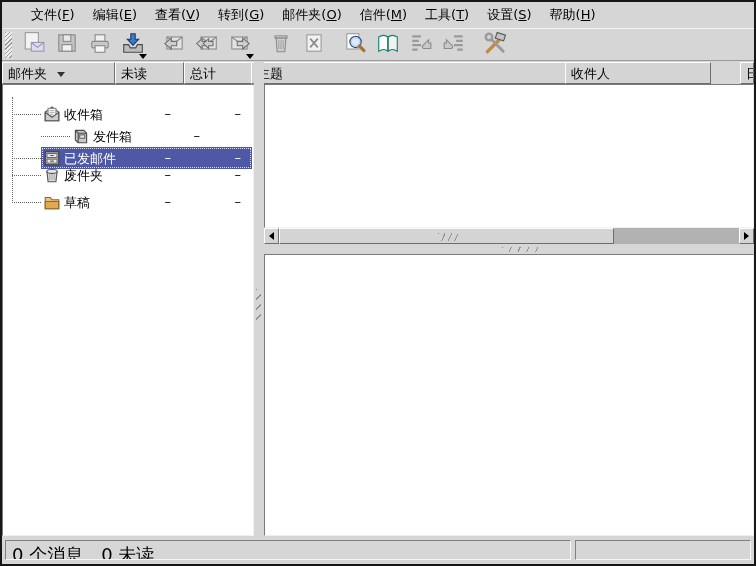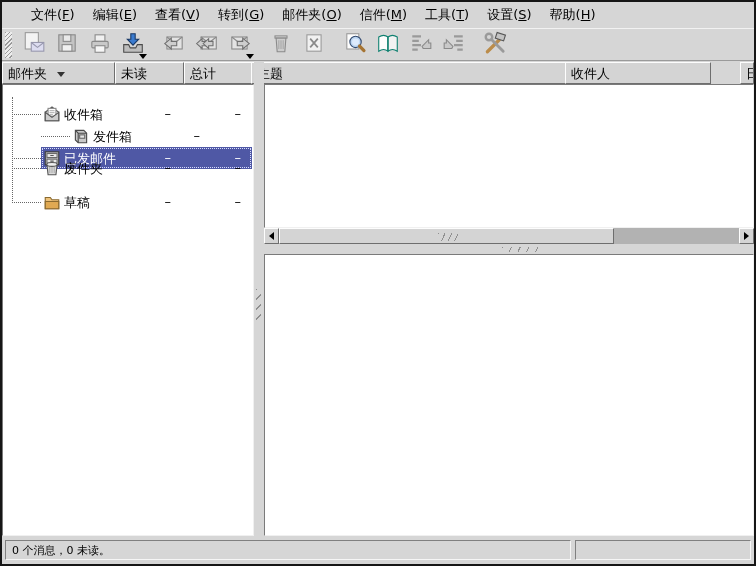--- a/index.html
+++ b/index.html
@@ -50,37 +50,37 @@
   .tree-vline{position:absolute;left:9px;top:12px;height:106px;border-left:1px dotted #666;}
   .tree-row{position:absolute;left:0;right:0;height:22px;}
   .tree-row .hline{position:absolute;left:9px;top:11px;width:29px;border-top:1px dotted #666;}
   .sel-bg{position:absolute;left:38px;right:1px;top:0;bottom:0;background:#4f58a5;outline:1px dotted #d8dcff;outline-offset:-2px;}
   .ficon{position:absolute;left:40px;top:2px;width:18px;height:18px;}
   .ficon svg{width:18px;height:18px;}
   .flabel{position:absolute;left:61px;top:3px;white-space:nowrap;}
   .funread{position:absolute;left:113px;width:62px;top:3px;text-align:right;padding-right:7px;box-sizing:border-box;}
   .ftotal{position:absolute;left:182px;width:63px;top:3px;text-align:right;padding-right:7px;box-sizing:border-box;}
   .tree-row.selected .flabel,.tree-row.selected .funread,.tree-row.selected .ftotal{color:#fff;}
-  .row-pos-0{top:18px;} .row-pos-1{top:40px;margin-left:29px;} .row-pos-2{top:62px;border-radius:7px;} .row-pos-3{top:72px;} .row-pos-4{top:106px;}
+  .row-pos-0{top:18px;} .row-pos-1{top:40px;margin-left:29px;} .row-pos-2{top:62px;border-radius:7px;} .row-pos-3{top:79px;} .row-pos-4{top:106px;}
   
   #hscroll{position:absolute;left:262px;top:226px;width:490px;height:16px;background:#b2b2b2;}
   .sb-btn{position:absolute;top:0;width:15px;height:16px;box-sizing:border-box;background:#d4d4d4;
     border:1px solid;border-color:#fdfdfd #6e6e6e #6e6e6e #fdfdfd;display:flex;align-items:center;justify-content:center;}
   .sb-btn-left{left:0;} .sb-btn-right{right:0;}
   .tri-l{width:0;height:0;border-top:4px solid transparent;border-bottom:4px solid transparent;border-right:5px solid #000;}
   .tri-r{width:0;height:0;border-top:4px solid transparent;border-bottom:4px solid transparent;border-left:5px solid #000;}
   #hscroll .thumb{position:absolute;left:15px;top:0;width:335px;height:16px;box-sizing:border-box;background:#d4d4d4;
     border:1px solid;border-color:#fdfdfd #6e6e6e #6e6e6e #fdfdfd;}
   #hscroll .thumb .grip{position:absolute;left:158px;top:4px;width:20px;height:8px;
     background:repeating-linear-gradient(115deg,#909090 0 1px,transparent 1px 6px);}
   
   .statusbar{position:absolute;left:0;right:0;top:538px;height:22px;}
   .status-panel{position:absolute;top:0;height:20px;box-sizing:border-box;
     border:1px solid;border-color:#808080 #f6f6f6 #f6f6f6 #808080;
-    padding:2px 6px;font-size:11px;white-space:nowrap;overflow:hidden;}
+    padding:2px 6px;font-size:18px;white-space:nowrap;overflow:hidden;}
   .status-left{left:3px;width:566px;}
   .status-right{left:573px;right:3px;}
 </style>
 </head>
 <body>
 
 <div id="window">
 
   <div class="menubar">
     <div class="menu-item"><span>文件(</span><span class="mn">F</span><span>)</span></div>

